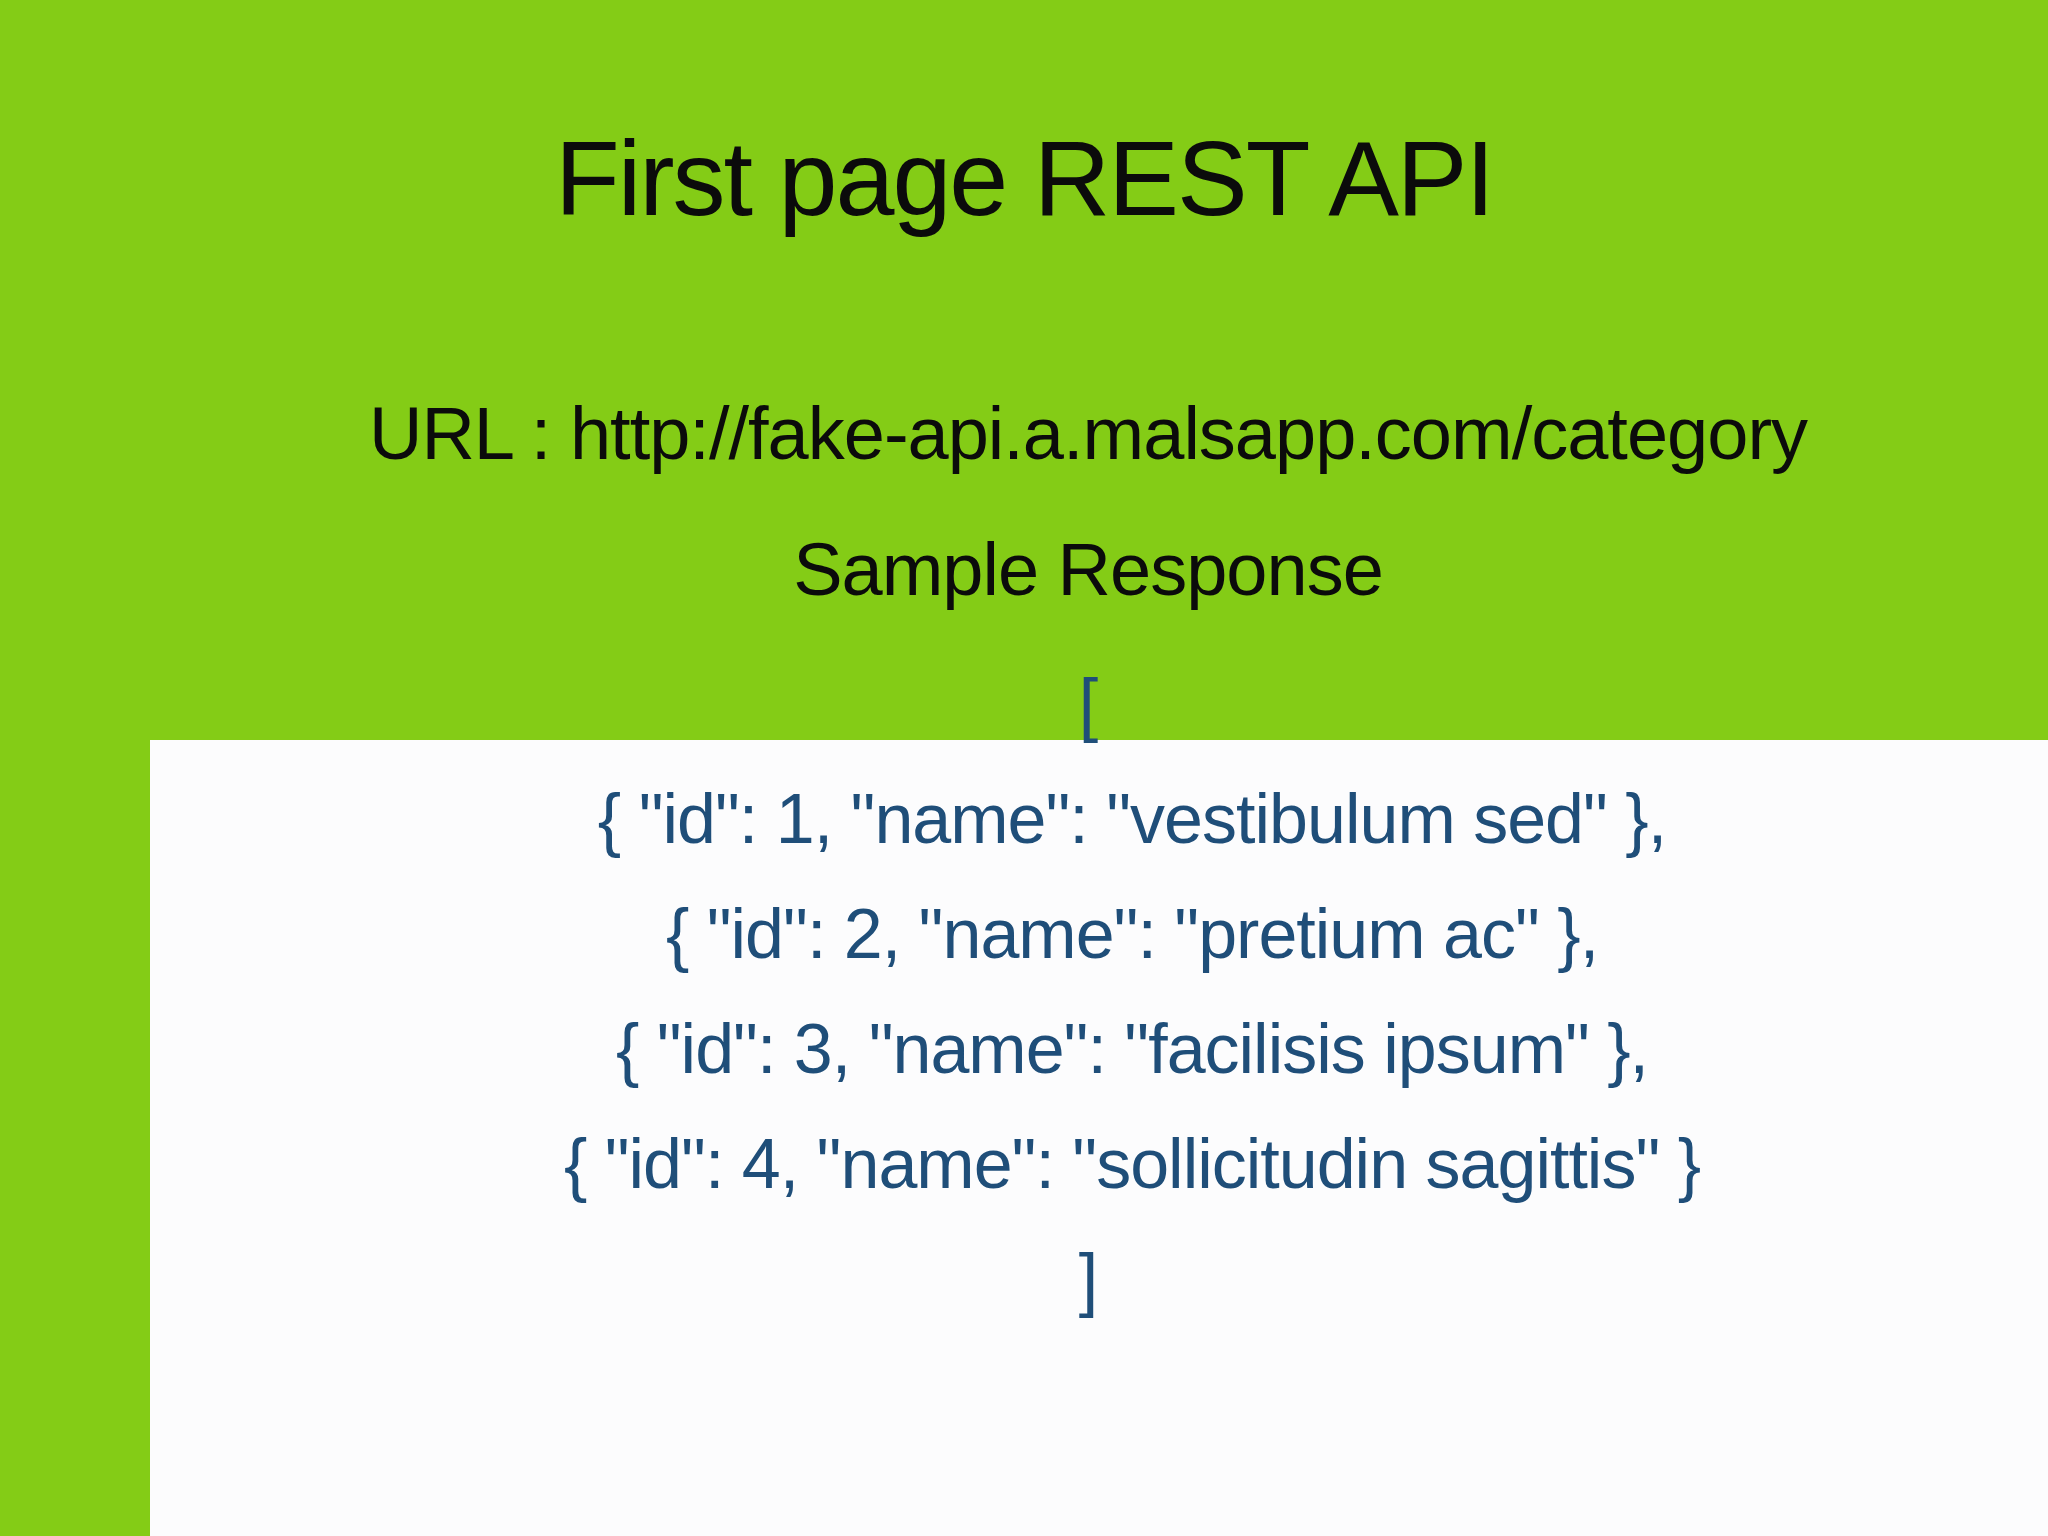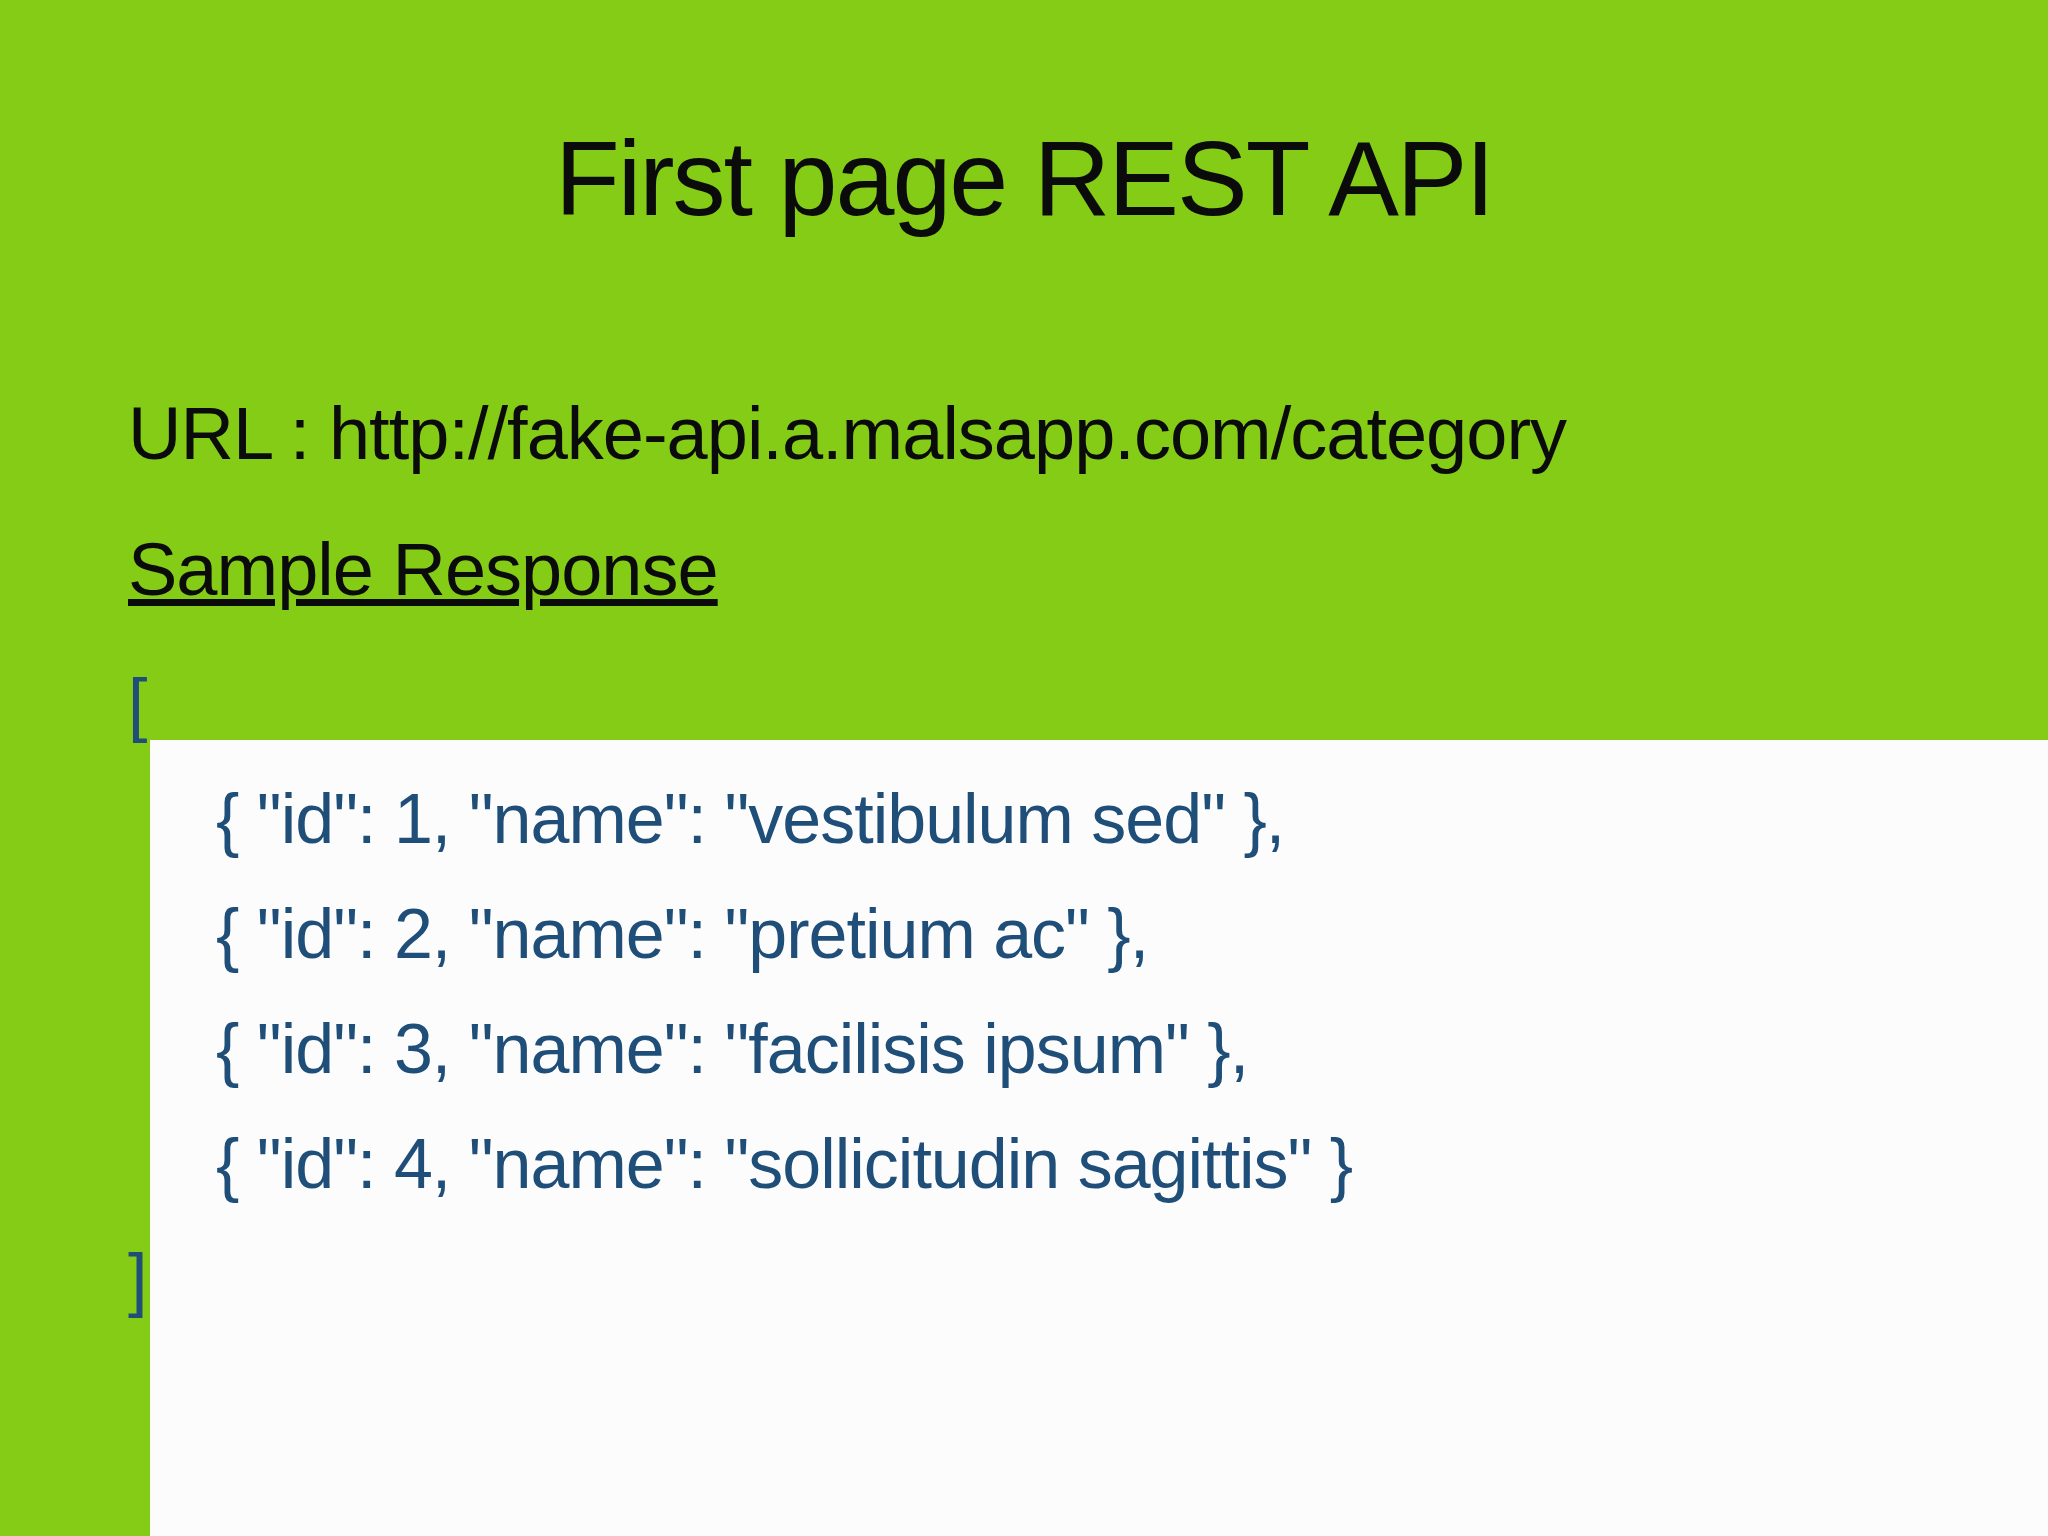--- a/index.html
+++ b/index.html
@@ -36,34 +36,34 @@
     font-size: 106px;
     line-height: 1.25;
     font-weight: 400;
     color: #0b0b0b;
     letter-spacing: -2px;
   }
   .content {
     position: relative;
     padding-left: 128px;
     color: #0b0b0b;
+    text-align: center;
   }
   .line {
     margin: 0;
     font-size: 74px;
     line-height: 74px;
     letter-spacing: -1px;
     color: #0b0b0b;
   }
   .url-line {
     margin-top: 152px;
   }
   .sample-line {
     margin-top: 62px;
-    text-decoration: underline;
   }
   .code {
     margin: 40px 0 0 0;
     font-family: "Liberation Sans", sans-serif; 
     font-size: 70px;
     letter-spacing: -1px;
     color: #1f4e79;
   }
   .code-line {
     line-height: 115px;

